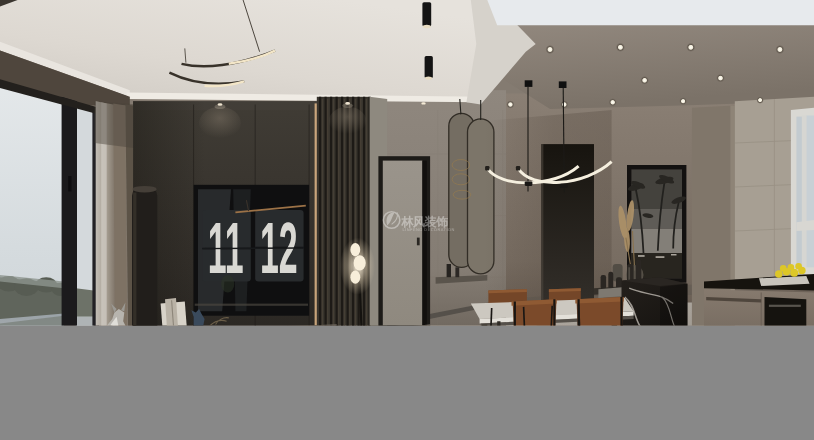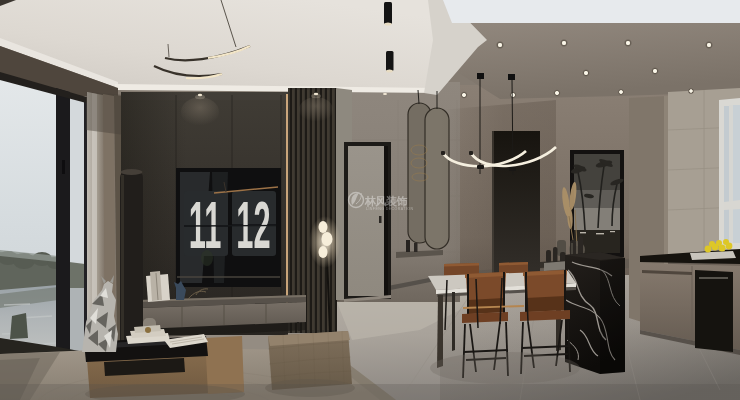--- a/index.html
+++ b/index.html
@@ -1,16 +1,16 @@
 <!DOCTYPE html>
 <html><head>
 <meta charset="utf-8">
 <style>
 html,body{margin:0;padding:0;background:#888;}
-#stage{width:740px;height:400px;position:relative;overflow:hidden;font-family:"Liberation Sans",sans-serif;}
+#stage{width:740px;height:296px;position:relative;overflow:hidden;font-family:"Liberation Sans",sans-serif;}
 </style>
 </head>
 <body>
 <div id="stage">
 <svg width="740" height="400" viewBox="0 0 740 400">
 <defs>
 <linearGradient id="ceilG" x1="0" y1="1" x2="0.7" y2="0">
 <stop offset="0" stop-color="#cfcac3"></stop>
           <stop offset="0.45" stop-color="#ddd8d1"></stop>
           <stop offset="1" stop-color="#e6e2dc"></stop>

